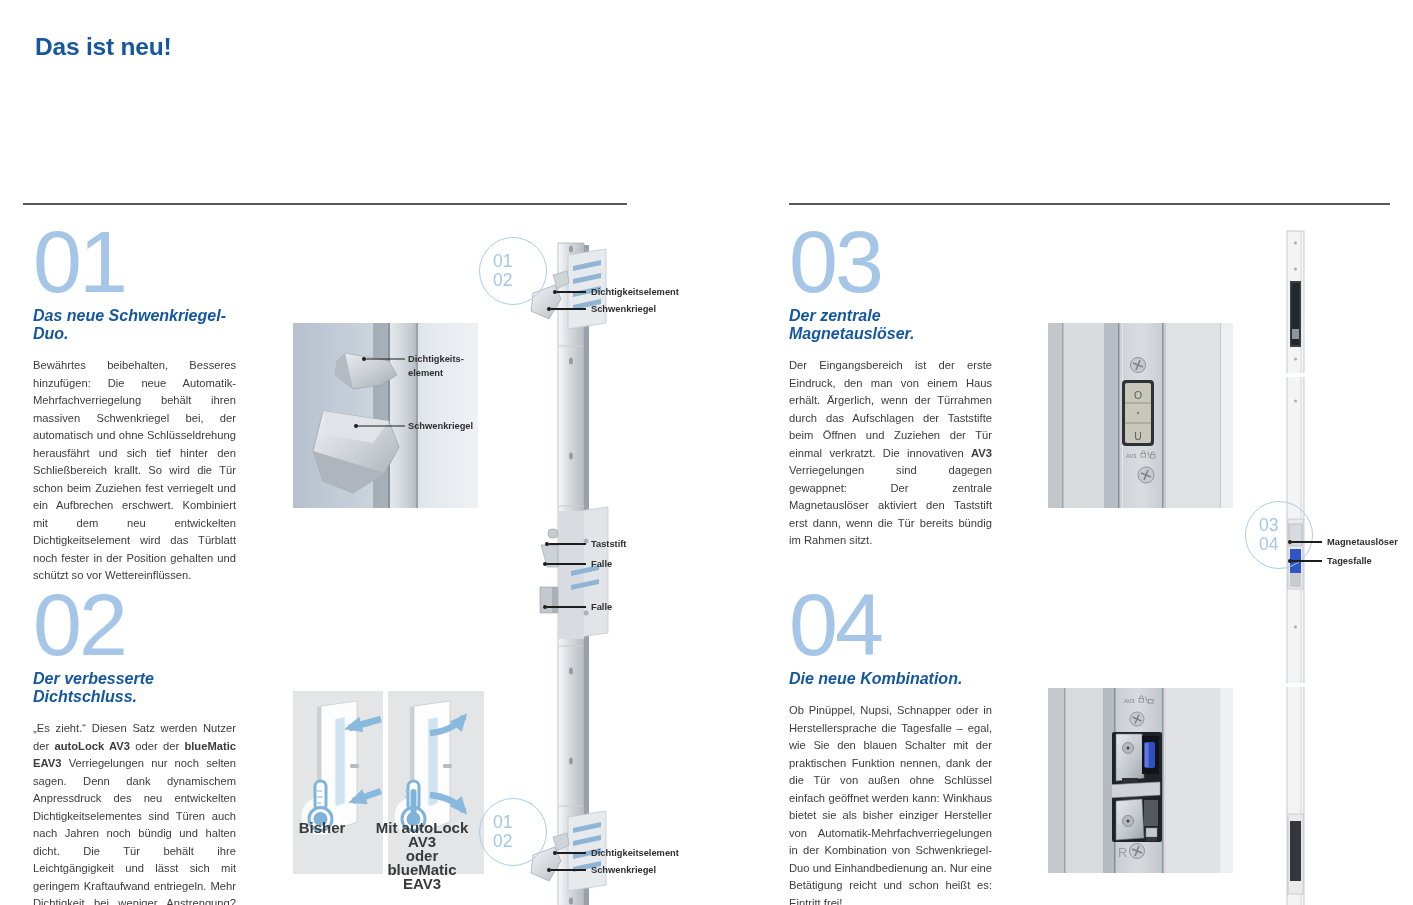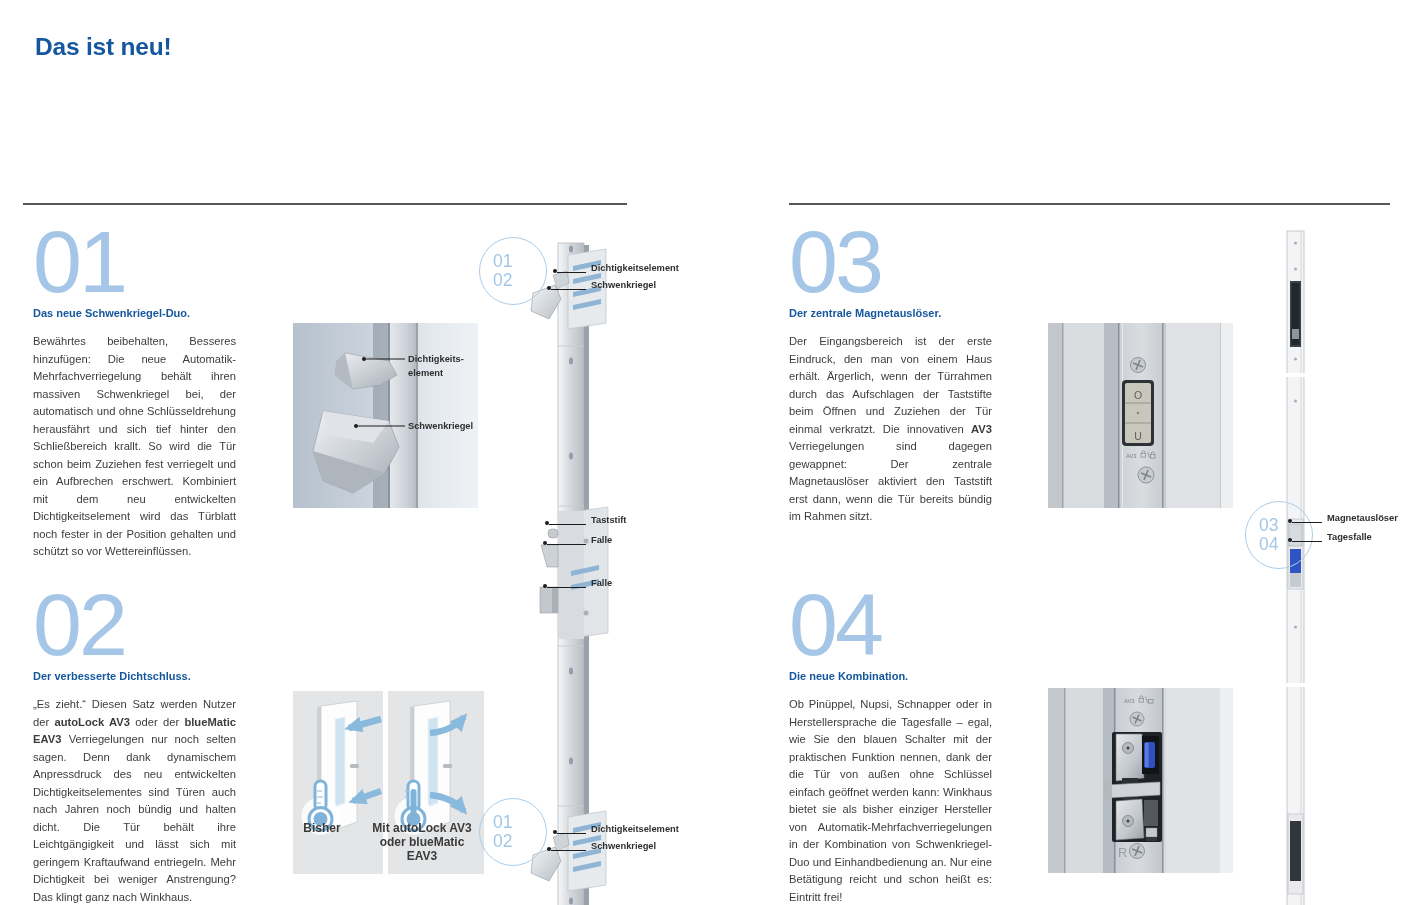--- a/index.html
+++ b/index.html
@@ -12,46 +12,46 @@
   .rule { position:absolute; top:203px; height:2px; background:#56575B; }
   .rule-left  { left:23px;  width:604px; }
   .rule-right { left:789px; width:601px; }
 
   .section { position:absolute; width:203px; }
   .sec01 { left:33px;  top:220px; }
   .sec02 { left:33px;  top:583px; }
   .sec03 { left:789px; top:220px; }
   .sec04 { left:789px; top:583px; }
   .sec-num  { font-size:88px; line-height:84px; color:#A5C6E6; font-weight:300; letter-spacing:-3px; }
-  .sec-head { margin-top:3px; font-size:11px; font-weight:bold; color:#14579E; }
+  .sec-head { margin-top:3px; font-size:16px; font-weight:bold; color:#14579E;font-style:italic; }
   .sec-body { margin-top:14px; font-size:11.2px; line-height:17.5px; color:#3C3C3C;
               text-align:justify; hyphens:auto; }
 
   figure { position:absolute; margin:16px; }
   .fig1   { left:277px;  top:307px; }
   .doorL  { left:277px;  top:675px; }
   .doorR  { left:372px;  top:675px; }
   .fig3   { left:1032px; top:307px; }
   .fig4   { left:1032px; top:672px; }
   .stripC { left:505px;  top:225px; }
   .stripR { left:1262px; top:213px; }
 
   .badge { position:absolute; width:68px; height:68px; border:1.5px solid #ABCDE9;
            border-radius:50%; display:flex; flex-direction:column; justify-content:center;
            padding-left:13px; color:#A3C7E7; font-size:17.5px; line-height:19.5px; }
   .badge-top    { left:479px;  top:237px; }
   .badge-bottom { left:479px;  top:798px; }
   .badge-right  { left:1245px; top:501px; }
 
-  .callout { position:absolute; display:flex; align-items:flex-end; height:10px; }
+  .callout { position:absolute; display:flex; align-items:center; height:10px;margin-top:24px; }
   .callout .dot  { width:4px; height:4px; background:#1c1c1c; border-radius:50%; flex:none; }
   .callout .line { height:1.2px; background:#1c1c1c; flex:none; }
   .callout .lbl  { margin-left:5px; font-size:9.3px; font-weight:bold; color:#2E2E2E; white-space:nowrap; }
 
-  .caption { position:absolute; font-size:12px; font-weight:bold; color:#3A3A3A;
+  .caption { position:absolute; font-size:15px; font-weight:bold; color:#3A3A3A;
              text-align:center; line-height:14px; }
   .capL { left:277px; top:821px; width:90px; }
   .capR { left:372px; top:821px; width:100px; }
 
   .svgtext  { font:bold 9.3px "Liberation Sans", sans-serif; fill:#2E2E2E; }
 </style>
 </head>
 <body>
 
 <div class="page">

